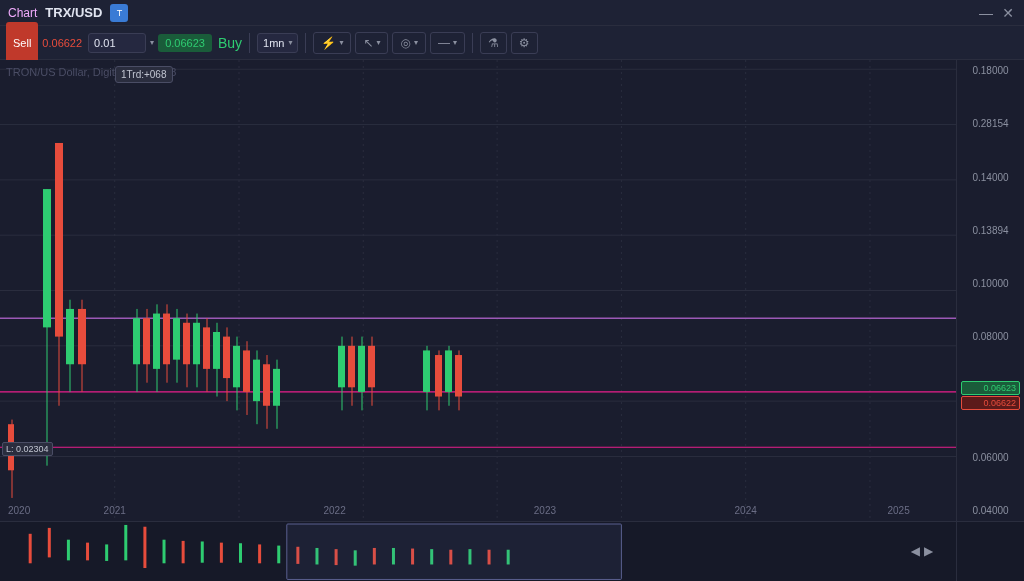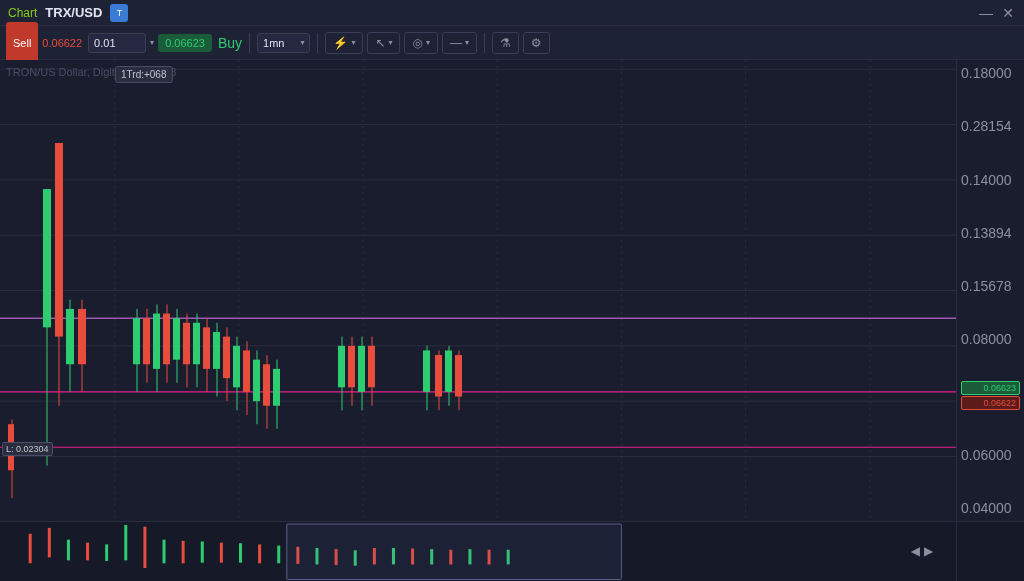--- a/index.html
+++ b/index.html
@@ -23,21 +23,21 @@
       border-bottom: 1px solid #2a2d3e;
       justify-content: space-between;
     }
     #title-bar-left {
       display: flex;
       align-items: center;
       gap: 8px;
     }
     #title-label {
       font-size: 12px;
-      color: #84cc16;
+      color: #f0abfc;
     }
     #symbol-label {
       font-size: 13px;
       font-weight: bold;
       color: #e0e4f0;
     }
     #symbol-icon {
       width: 18px;
       height: 18px;
       background: #3a7bd5;
@@ -117,21 +117,21 @@
     .toolbar-dropdown {
       background: #252840;
       border: 1px solid #3a3d55;
       color: #e0e4f0;
       padding: 3px 5px;
       border-radius: 3px;
       font-size: 11px;
       cursor: pointer;
       display: flex;
       align-items: center;
-      gap: 16px;
+      gap: 4px;
     }
     .toolbar-icon-btn {
       background: transparent;
       border: 1px solid #3a3d55;
       color: #8b90a0;
       padding: 3px 7px;
       border-radius: 3px;
       font-size: 12px;
       cursor: pointer;
       display: flex;
@@ -162,23 +162,23 @@
       background: #1a1d2e;
       border-left: 1px solid #2a2d3e;
       position: relative;
       display: flex;
       flex-direction: column;
       justify-content: space-between;
       padding: 5px 4px;
     }
 
     .price-label {
-      font-size: 14px;
+      font-size: 10px;
       color: #8b90a0;
-      text-align: left;
+      text-align: center;
     }
 
     .price-badge-green {
       background: #1a5c3a;
       color: #2ecc71;
       border: 1px solid #2ecc71;
       font-size: 9px;
       padding: 1px 3px;
       border-radius: 2px;
       text-align: right;
@@ -444,28 +444,36 @@
       <line x1="459" y1="63%" x2="459" y2="76%" stroke="#e74c3c" stroke-width="1"></line>
       <rect x="455" y="64%" width="7" height="9%" fill="#e74c3c"></rect>
     </svg>
 
     <div id="watermark">TRON/US Dollar, Digital 1Trd:+068</div>
 
     <div id="tooltip-box">1Trd:+068</div>
 
     <div class="low-label" style="bottom: 14%; left: 2px;">L: 0.02304</div>
 
+    <div style="position:absolute;bottom:0;left:0;right:0;height:16px;">
+      <span class="time-label" style="left:2%;">2020</span>
+      <span class="time-label" style="left:12%;">2021</span>
+      <span class="time-label" style="left:35%;">2022</span>
+      <span class="time-label" style="left:57%;">2023</span>
+      <span class="time-label" style="left:78%;">2024</span>
+      <span class="time-label" style="left:94%;">2025</span>
+    </div>
   </div>
 
   <div id="price-axis">
     <div class="price-label">0.18000</div>
     <div class="price-label">0.28154</div>
     <div class="price-label">0.14000</div>
     <div class="price-label">0.13894</div>
-    <div class="price-label">0.15678</div>
+    <div class="price-label">0.10000</div>
     <div class="price-label">0.08000</div>
     <div style="display:flex;flex-direction:column;gap:1px;margin-top:-4px;">
       <div class="price-badge-green">0.06623</div>
       <div class="price-badge-red">0.06622</div>
     </div>
     <div class="price-label">0.06000</div>
     <div class="price-label">0.04000</div>
   </div>
 </div>
 

